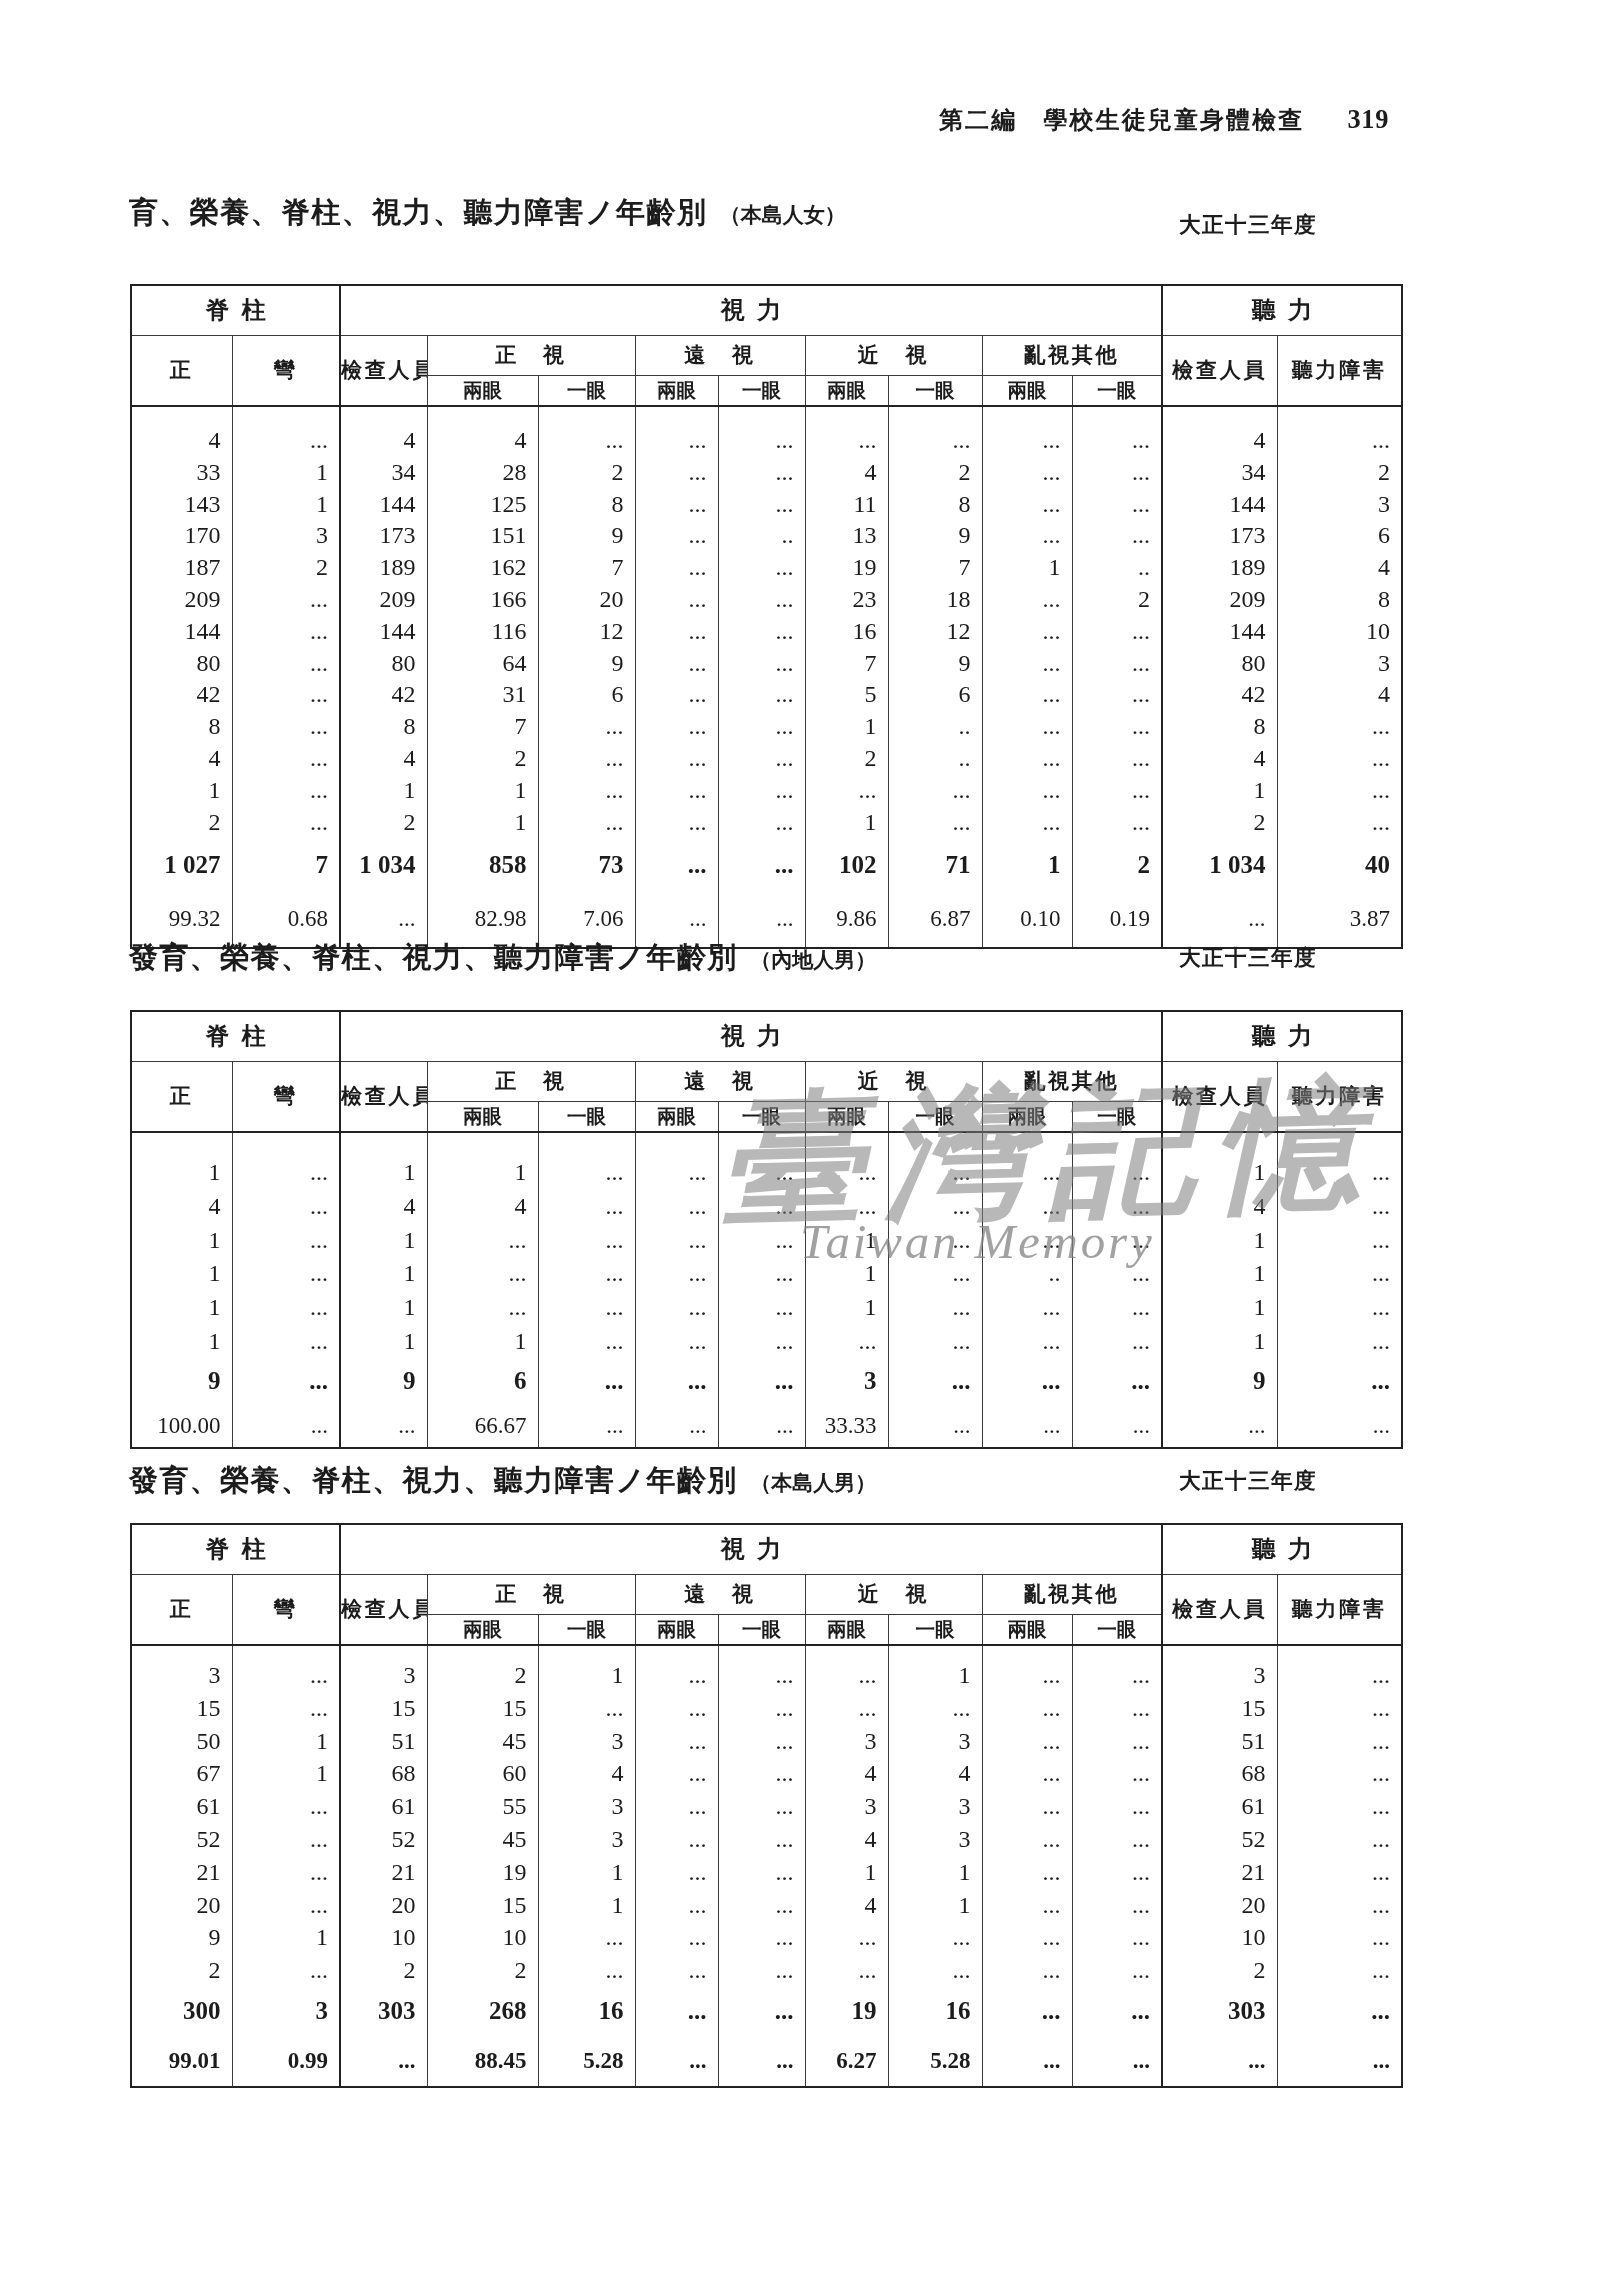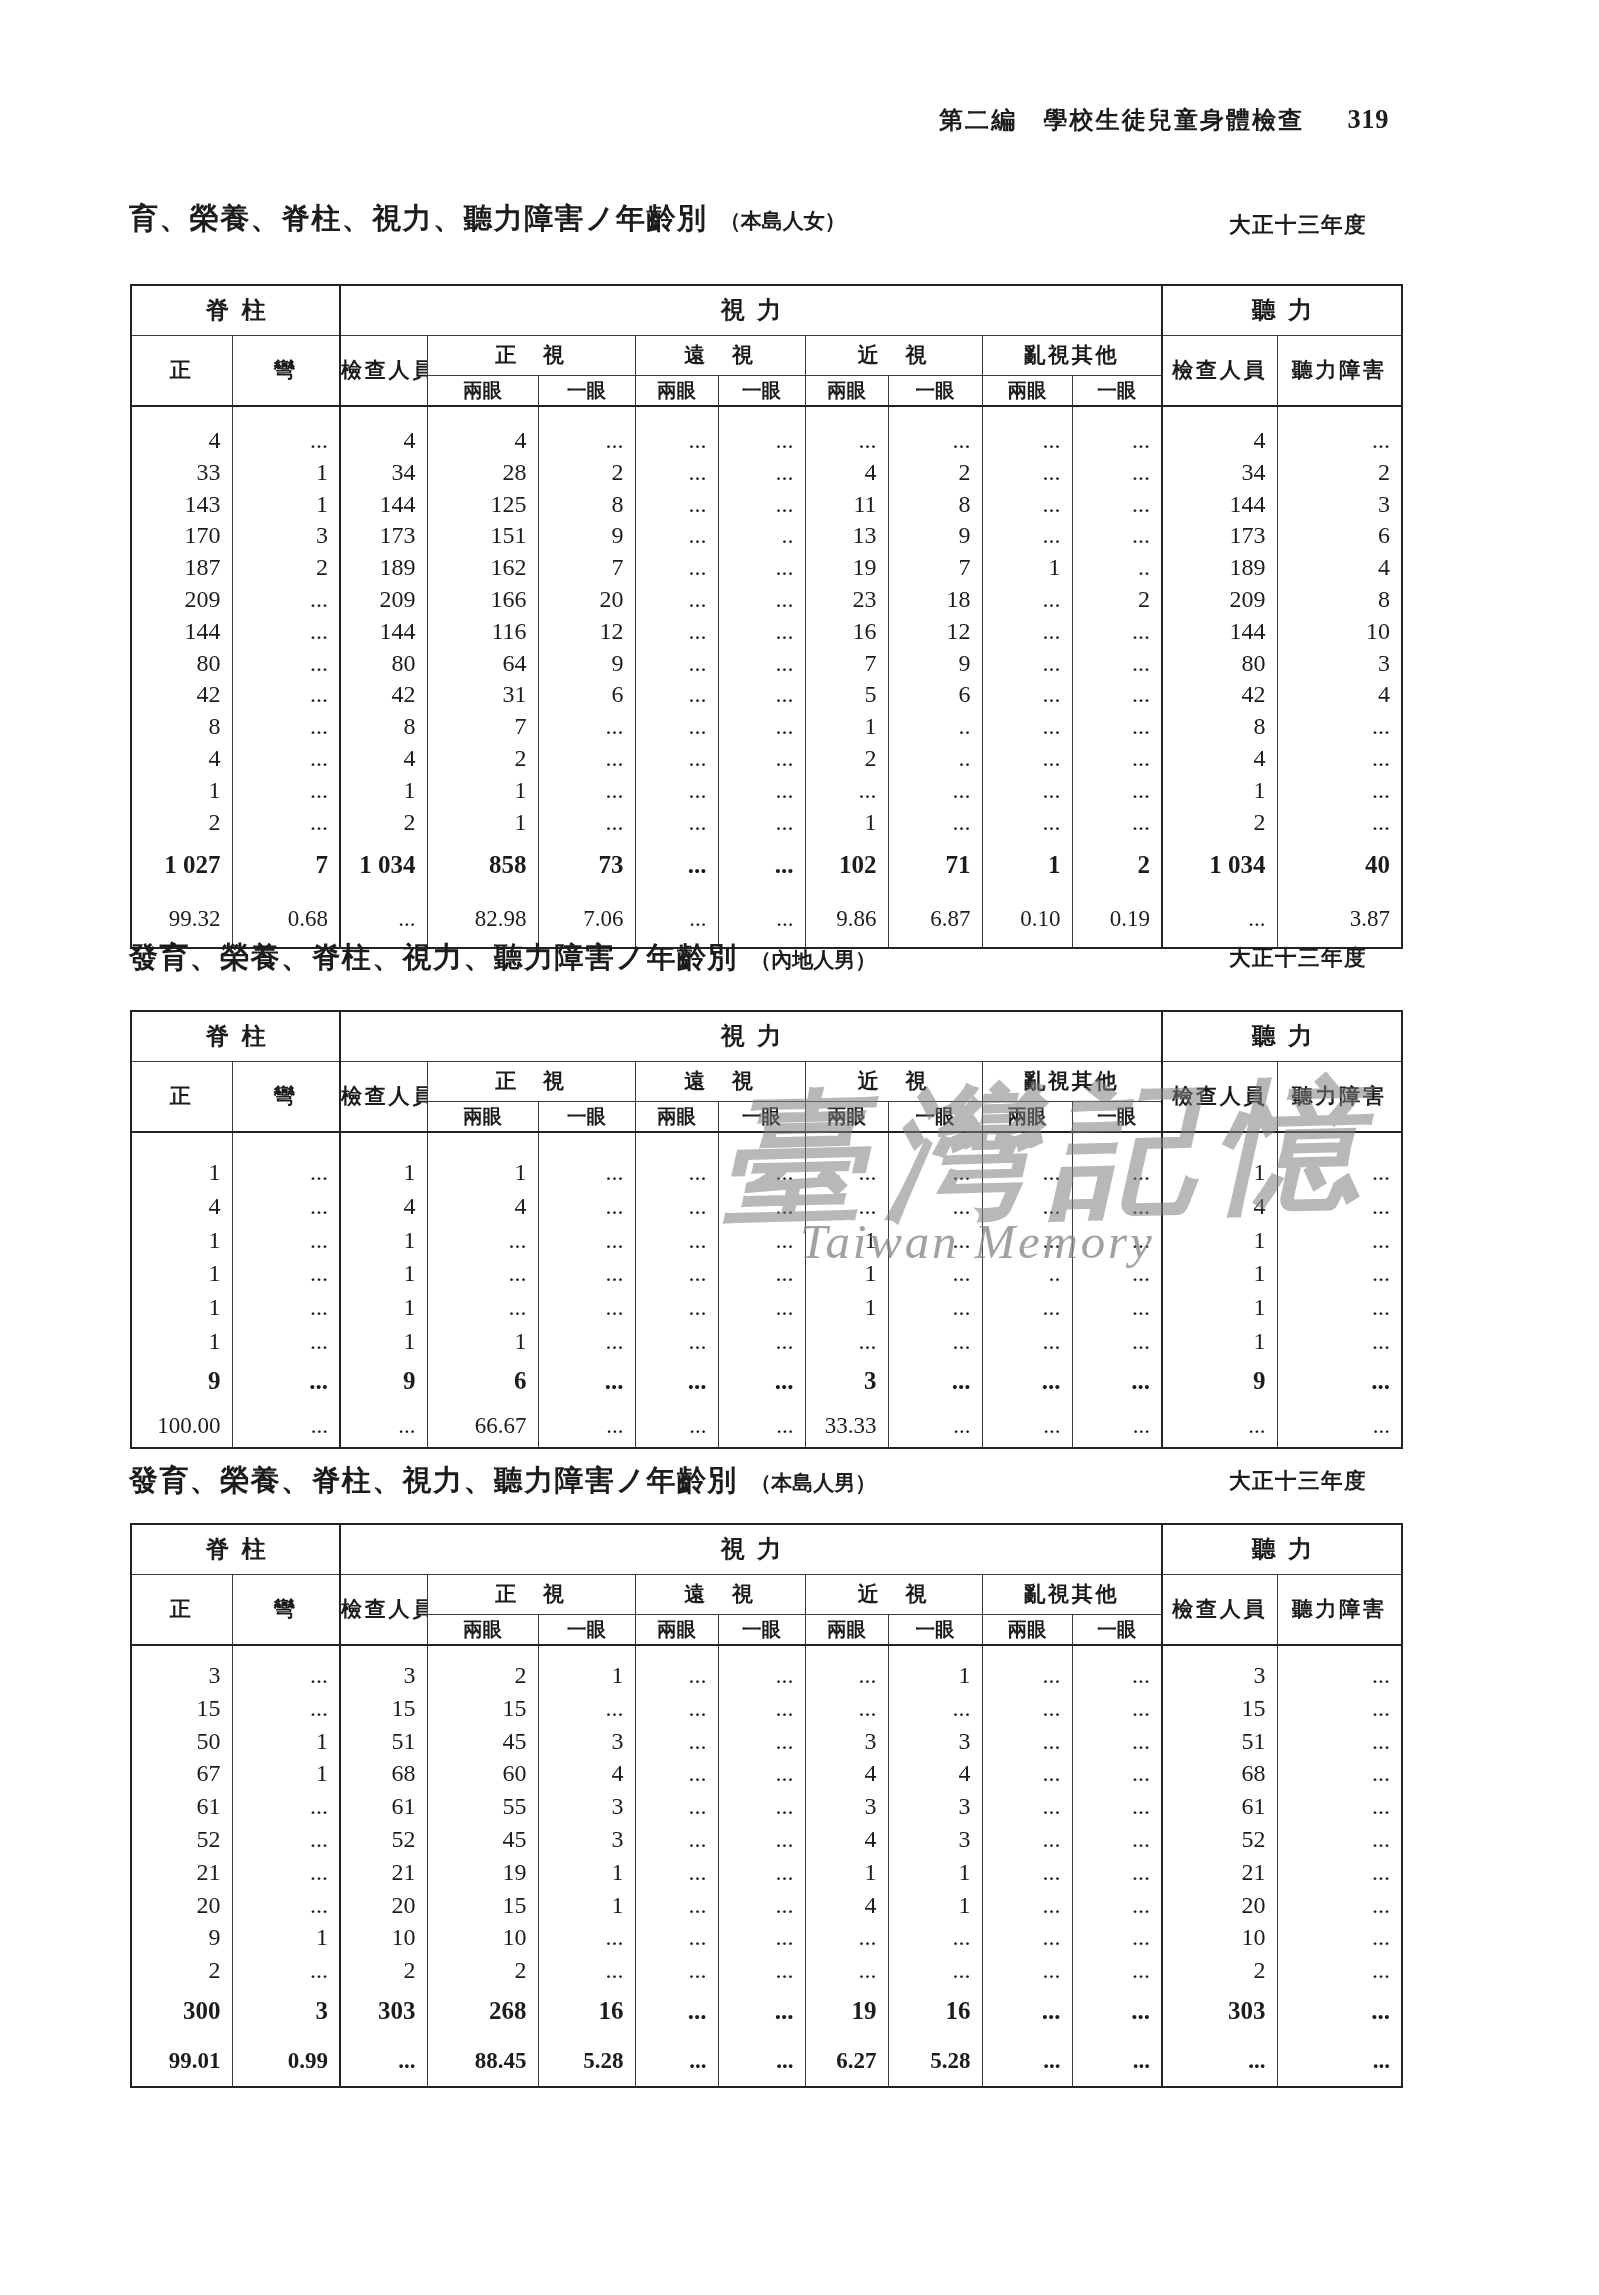--- a/index.html
+++ b/index.html
@@ -15,22 +15,22 @@
   .page-header {
     position:absolute; top:104px; left:939px;
     font-size:24px; font-weight:bold; letter-spacing:2.1px; white-space:nowrap;
   }
   .page-number { display:inline-block; margin-left:43px; font-size:26.4px; letter-spacing:0.7px; }
 
   
   .tbl-title { position:absolute; left:129px; white-space:nowrap; }
   .tbl-title .main { font-size:29px; font-weight:bold; letter-spacing:1.4px; }
   .tbl-title .sub  { font-size:21px; font-weight:bold; margin-left:9.7px; }
-  .year-label { position:absolute; left:1229px; font-size:21.6px; font-weight:bold; letter-spacing:1.4px;text-align:right; }
-  #title1 { top:199px; }   #year1 { top:210px; }
+  .year-label { position:absolute; left:1179px; font-size:21.6px; font-weight:bold; letter-spacing:1.4px;text-align:right; }
+  #title1 { top:193px; }   #year1 { top:210px; }
   #title2 { top:938px; }  #year2 { top:943px; }
   #title3 { top:1461px;text-align:right; }  #year3 { top:1466px; }
 
   
   table.stat {
     position:absolute; left:130px; width:1273px;
     border-collapse:collapse; table-layout:fixed;
     border:2.1px solid #222;
   }
   #table1 { top:284px; }

